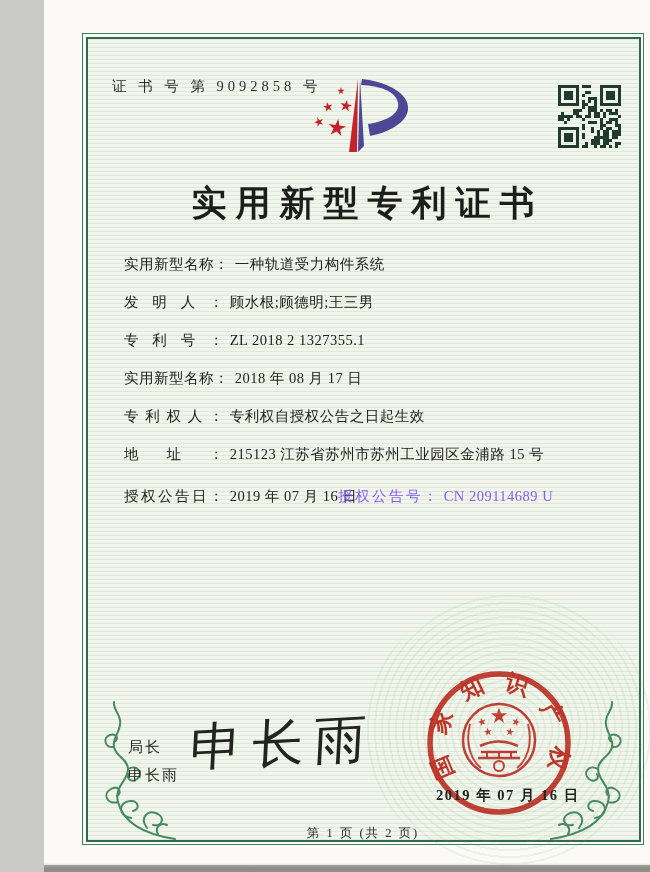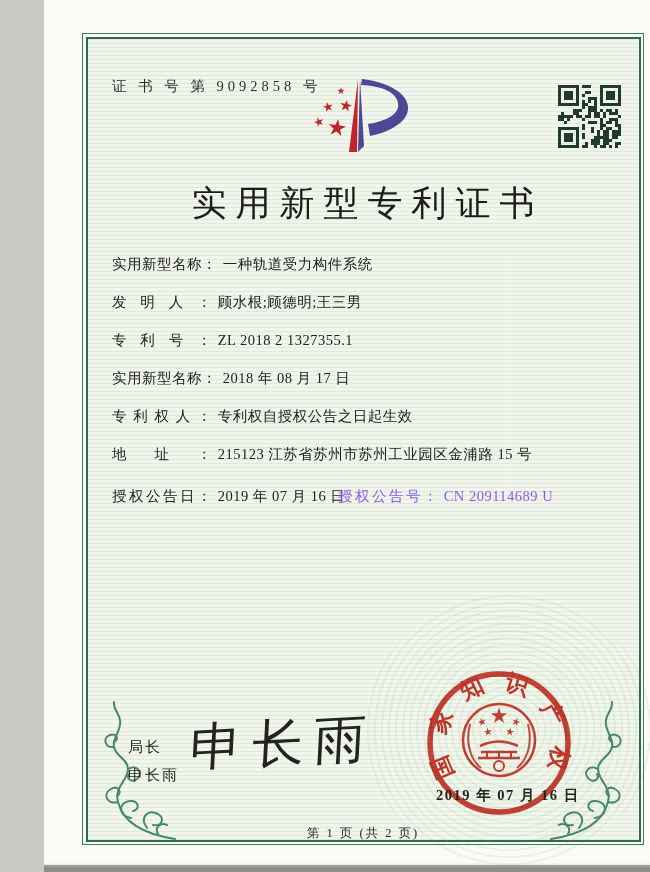--- a/index.html
+++ b/index.html
@@ -34,24 +34,24 @@
     pointer-events:none;
   }
   .cert-no{
     position:absolute;left:68px;top:77px;font-size:14.5px;color:#2e2e2c;
     letter-spacing:4px;
   }
   .logo{position:absolute;left:262px;top:76px;width:112px;height:82px;}
   .qr{position:absolute;left:514px;top:85px;width:63px;height:63px;}
   .title{
     position:absolute;left:38px;top:180px;width:562px;text-align:center;
-    font-size:35px;font-weight:400;color:#1d1d1b;letter-spacing:9px;text-indent:9px;
+    font-size:35px;font-weight:700;color:#1d1d1b;letter-spacing:9px;text-indent:9px;
   }
   .fields{position:absolute;left:68px;top:252px;width:520px;}
-  .field-row{position:absolute;left:0;height:18px;font-size:14.5px;color:#22221f;white-space:nowrap;}
+  .field-row{position:absolute;left:12px;height:18px;font-size:14.5px;color:#22221f;white-space:nowrap;}
   .flabel{display:inline-block;min-width:100px;text-align-last:justify;text-justify:inter-character;letter-spacing:.5px;}
   .fvalue{margin-left:2px;letter-spacing:.5px;}
   .row2{position:absolute;left:226px;height:18px;font-size:14.5px;color:#8b5cf6;white-space:nowrap;}
   .body-text{
     position:absolute;left:66px;top:514px;width:514px;
     font-size:13.5px;line-height:21px;color:#24241f;
     font-style:italic;text-align:justify;
   }
   .body-text p{margin:0 0 2px 0;text-indent:2em;}
   .sig-role{position:absolute;left:84px;top:738px;font-size:15px;color:#26261f;letter-spacing:2px;font-family:Liberation Mono, monospace;}

